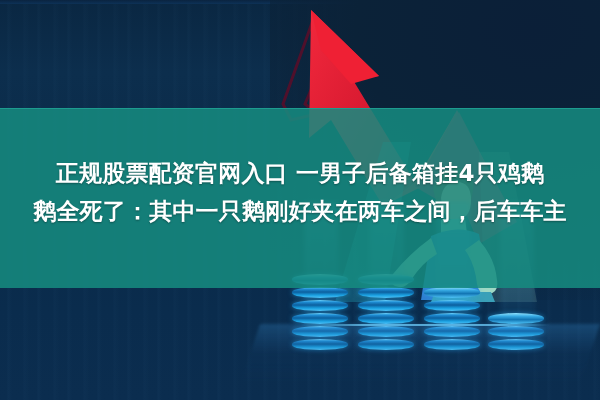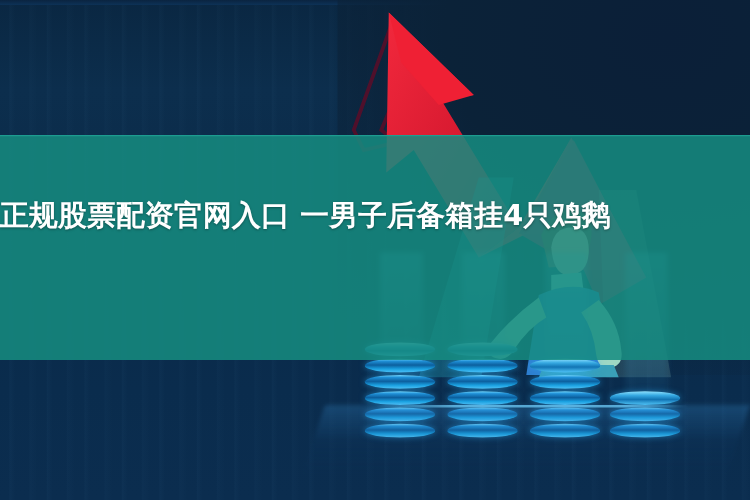--- a/index.html
+++ b/index.html
@@ -140,21 +140,21 @@
   }
 
   
   .caption {
     position: absolute;
     left: 0; right: 0;
     top: 108px;
     height: 180px;
     padding-top: 46px;
     box-sizing: border-box;
-    text-align: left;
+    text-align: center;
   }
   .cap-line {
     color: #ffffff;
     font-weight: bold;
     font-size: 23px;
     line-height: 38px;
     letter-spacing: .2px;
     white-space: nowrap;
     text-shadow: 0 1px 2px rgba(0,0,0,.35);
   }
@@ -248,15 +248,16 @@
   </div>
   <div class="floorline"></div>
   <div class="floor"></div>
 
   <div class="band">
     <div class="band-top-edge"></div>
   </div>
 
   <div class="caption">
     <div class="cap-line l1">正规股票配资官网入口 一男子后备箱挂4只鸡鹅</div>
+    <div class="cap-line l2">鹅全死了：其中一只鹅刚好夹在两车之间，后车车主</div>
   </div>
 
 </div>
 
 </body></html>

